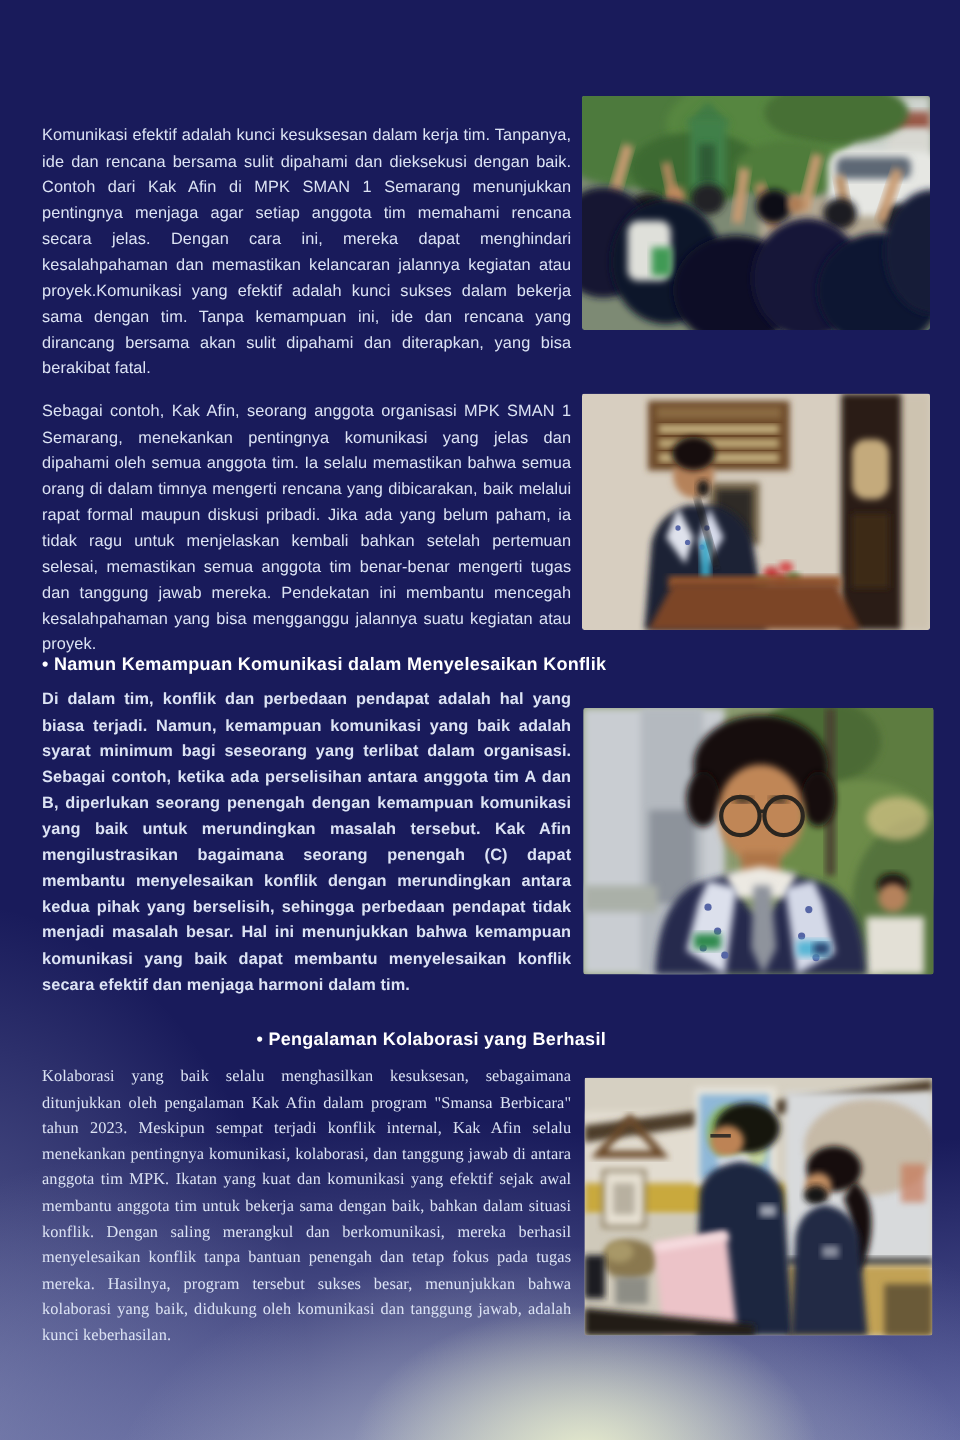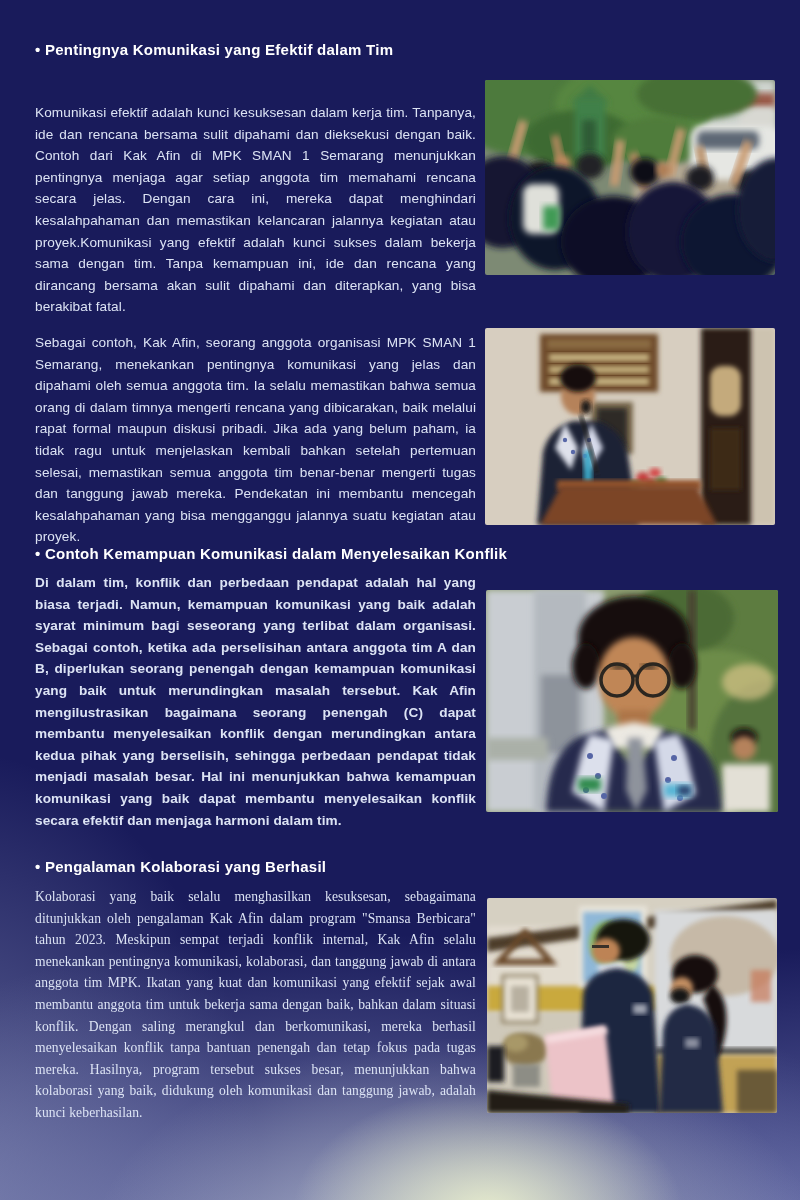--- a/index.html
+++ b/index.html
@@ -15,39 +15,38 @@
       radial-gradient(ellipse 540px 430px at 104% 104%, rgba(118,126,184,0.85) 0%, rgba(118,126,184,0) 70%),
       #191b5b;
   }
   .heading{position:absolute;margin:0;font-size:15px;font-weight:700;color:#ffffff;letter-spacing:.25px;}
   .body{position:absolute;margin:0;font-size:13.6px;line-height:21.6px;color:#dce3f4;text-align:justify;letter-spacing:.1px;}
   .pos-h1{left:35px;top:41px;width:470px;}
   .pos-p1{left:35px;top:66px;width:441px;margin-top:36px;}
   .pos-p2{left:35px;top:332px;width:441px;}
   .pos-h2{left:35px;top:545px;width:500px;}
   .pos-p3{left:35px;top:572px;width:441px;font-weight:bold;}
-  .pos-h3{left:35px;top:858px;width:470px;}
+  .pos-h3{left:35px;top:858px;width:470px;text-align:right;}
   .pos-p4{left:35px;top:886px;width:441px;font-family:Liberation Serif, serif;}
   figure.photo{position:absolute;margin:0;overflow:hidden;border-radius:2px;}
   figure.photo svg{display:block;width:100%;height:100%;}
   .pos-photo1{left:485px;top:80px;width:290px;height:195px;}
   .pos-photo2{left:485px;top:328px;width:290px;height:197px;}
   .pos-photo3{left:486px;top:590px;width:292px;height:222px;}
   .pos-photo4{left:487px;top:898px;width:290px;height:215px;}
 </style>
 </head>
 <body>
 
 <div class="page">
 
-  <h2 class="heading pos-h1">• Pentingnya Komunikasi yang Efektif dalam Tim</h2>
   <p class="body pos-p1">Komunikasi efektif adalah kunci kesuksesan dalam kerja tim. Tanpanya, ide dan rencana bersama sulit dipahami dan dieksekusi dengan baik. Contoh dari Kak Afin di MPK SMAN 1 Semarang menunjukkan pentingnya menjaga agar setiap anggota tim memahami rencana secara jelas. Dengan cara ini, mereka dapat menghindari kesalahpahaman dan memastikan kelancaran jalannya kegiatan atau proyek.Komunikasi yang efektif adalah kunci sukses dalam bekerja sama dengan tim. Tanpa kemampuan ini, ide dan rencana yang dirancang bersama akan sulit dipahami dan diterapkan, yang bisa berakibat fatal.</p>
   <p class="body pos-p2">Sebagai contoh, Kak Afin, seorang anggota organisasi MPK SMAN 1 Semarang, menekankan pentingnya komunikasi yang jelas dan dipahami oleh semua anggota tim. Ia selalu memastikan bahwa semua orang di dalam timnya mengerti rencana yang dibicarakan, baik melalui rapat formal maupun diskusi pribadi. Jika ada yang belum paham, ia tidak ragu untuk menjelaskan kembali bahkan setelah pertemuan selesai, memastikan semua anggota tim benar-benar mengerti tugas dan tanggung jawab mereka. Pendekatan ini membantu mencegah kesalahpahaman yang bisa mengganggu jalannya suatu kegiatan atau proyek.</p>
 
-  <h2 class="heading pos-h2">• Contoh Kemampuan Komunikasi dalam Menyelesaikan Konflik</h2>
+  <h2 class="heading pos-h2">• Namun Kemampuan Komunikasi dalam Menyelesaikan Konflik</h2>
   <p class="body pos-p3">Di dalam tim, konflik dan perbedaan pendapat adalah hal yang biasa terjadi. Namun, kemampuan komunikasi yang baik adalah syarat minimum bagi seseorang yang terlibat dalam organisasi. Sebagai contoh, ketika ada perselisihan antara anggota tim A dan B, diperlukan seorang penengah dengan kemampuan komunikasi yang baik untuk merundingkan masalah tersebut. Kak Afin mengilustrasikan bagaimana seorang penengah (C) dapat membantu menyelesaikan konflik dengan merundingkan antara kedua pihak yang berselisih, sehingga perbedaan pendapat tidak menjadi masalah besar. Hal ini menunjukkan bahwa kemampuan komunikasi yang baik dapat membantu menyelesaikan konflik secara efektif dan menjaga harmoni dalam tim.</p>
 
   <h2 class="heading pos-h3">• Pengalaman Kolaborasi yang Berhasil</h2>
   <p class="body pos-p4">Kolaborasi yang baik selalu menghasilkan kesuksesan, sebagaimana ditunjukkan oleh pengalaman Kak Afin dalam program "Smansa Berbicara" tahun 2023. Meskipun sempat terjadi konflik internal, Kak Afin selalu menekankan pentingnya komunikasi, kolaborasi, dan tanggung jawab di antara anggota tim MPK. Ikatan yang kuat dan komunikasi yang efektif sejak awal membantu anggota tim untuk bekerja sama dengan baik, bahkan dalam situasi konflik. Dengan saling merangkul dan berkomunikasi, mereka berhasil menyelesaikan konflik tanpa bantuan penengah dan tetap fokus pada tugas mereka. Hasilnya, program tersebut sukses besar, menunjukkan bahwa kolaborasi yang baik, didukung oleh komunikasi dan tanggung jawab, adalah kunci keberhasilan.</p>
 
   <figure class="photo pos-photo1" role="img" aria-label="Sekelompok siswa berseragam gelap mengangkat tangan bersama di halaman sekolah">
     <svg viewBox="0 0 290 195" preserveAspectRatio="none" aria-hidden="true">
       <defs>
           <filter id="b1" x="-20%" y="-20%" width="140%" height="140%">
             <feGaussianBlur stdDeviation="3"></feGaussianBlur>

